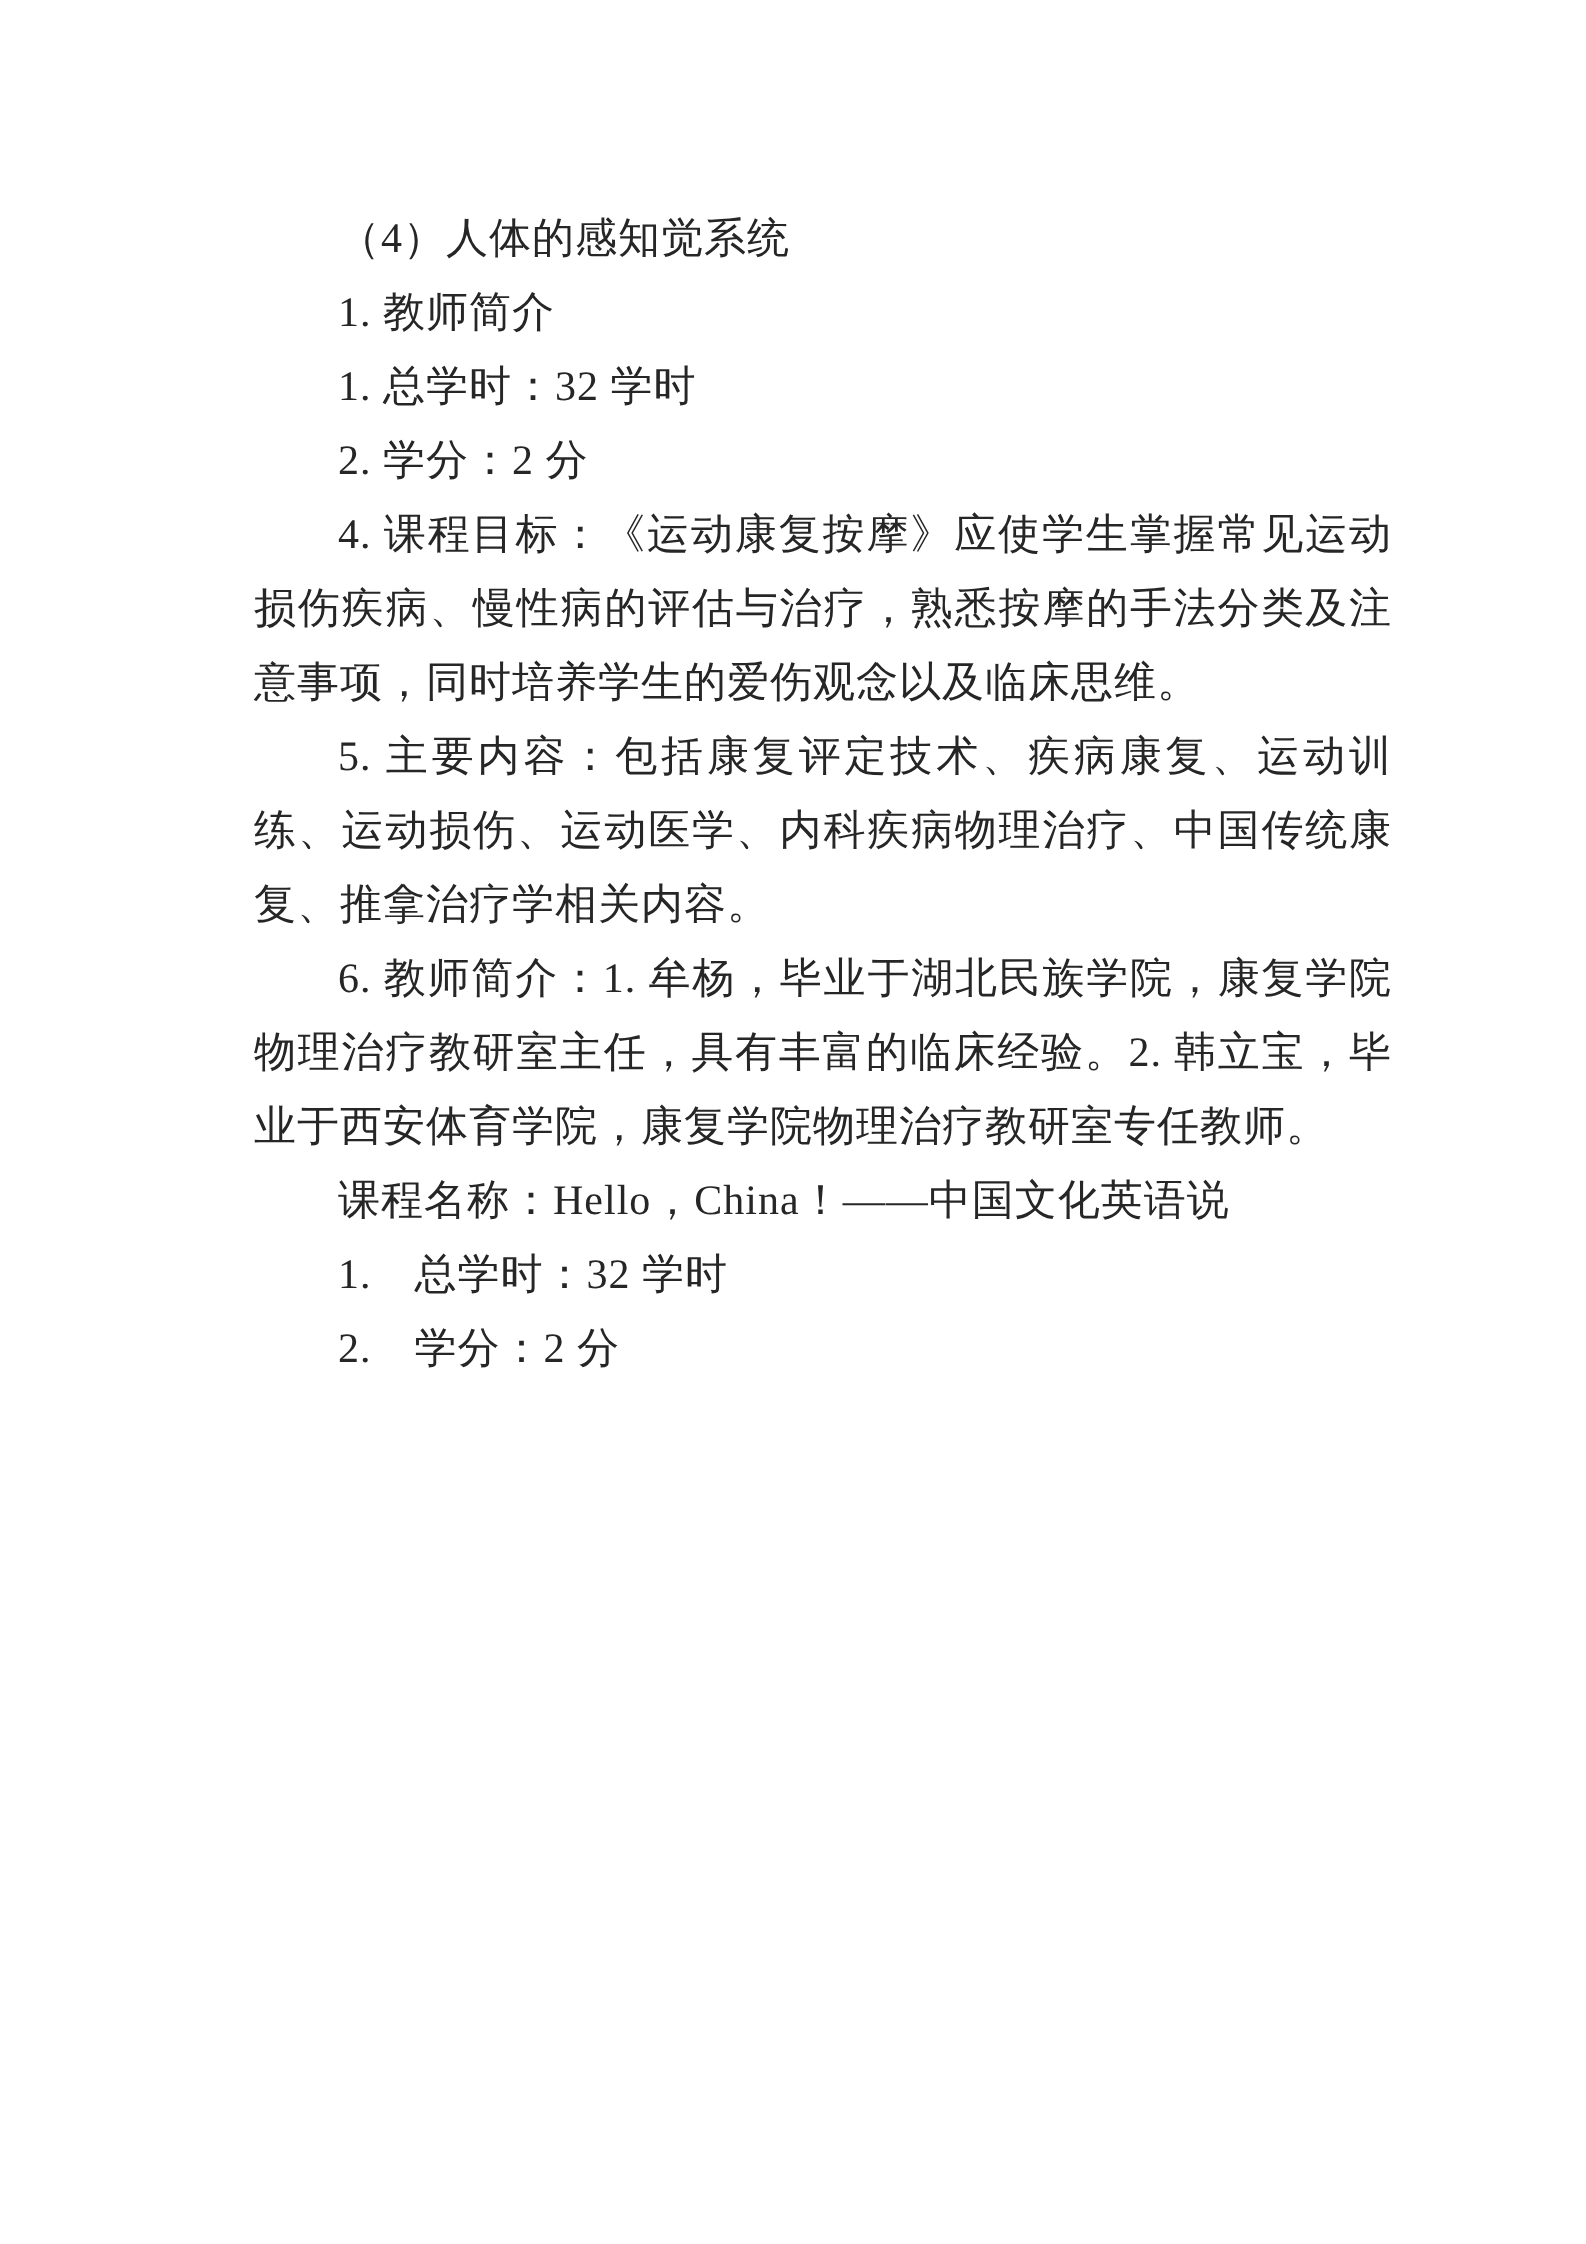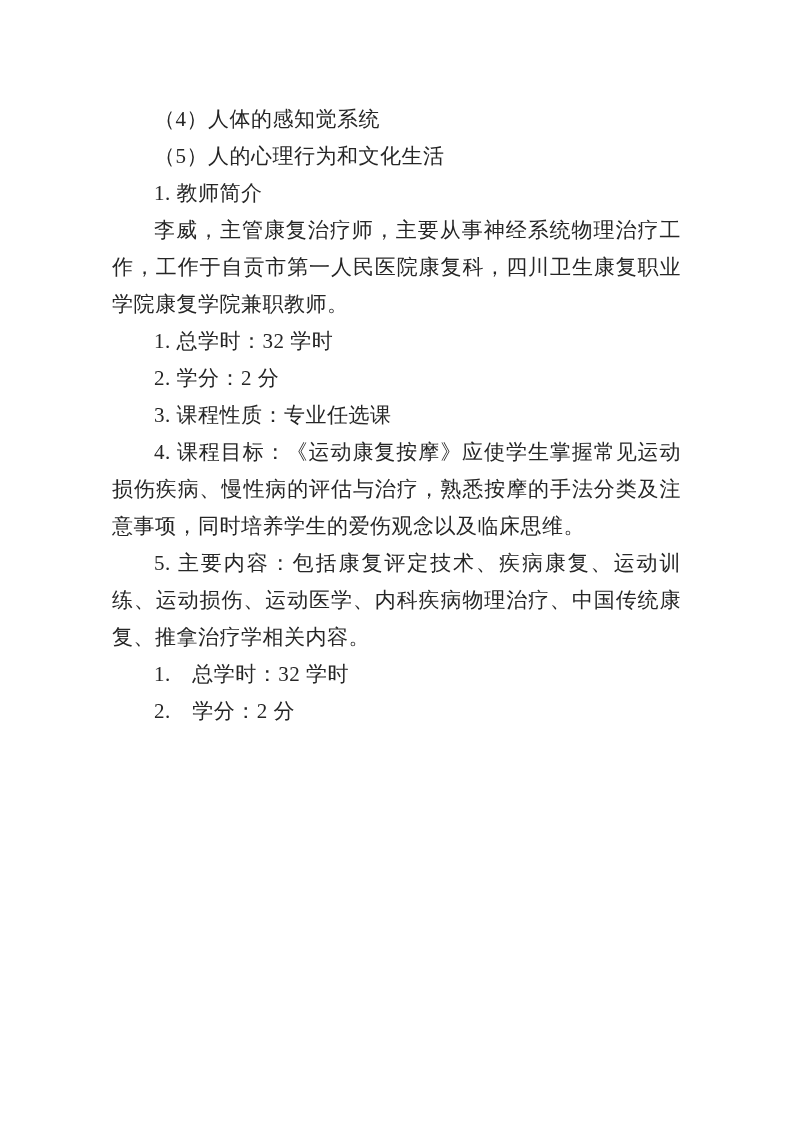--- a/index.html
+++ b/index.html
@@ -11,21 +11,21 @@
     position: relative;
     width: 793px;
     height: 1122px;
     background: #ffffff;
     overflow: hidden;
     font-family: "Liberation Serif", serif;
     color: #262626;
   }
   .content {
     position: absolute;
-    left: 112px;
+    left: 127px;
     top: 101px;
     width: 569px;
   }
   .content p {
     margin: 0;
     padding: 0;
     font-size: 21px;
     line-height: 37px;
     text-align: justify;
     text-indent: 2em;
@@ -39,37 +39,36 @@
   .mt72 { margin-top: 72px; }
 </style>
 </head>
 <body>
 
 <div class="page">
   <div class="content">
 
     <p>（4）人体的感知觉系统</p>
 
-    <p class="mt3">（5）人的心理行为和文化生活</p>
 
     <p>1. 教师简介</p>
 
-    <p class="lh33">李威，主管康复治疗师，主要从事神经系统物理治疗工作，工作于自贡市第一人民医院康复科，四川卫生康复职业学院康复学院兼职教师。</p>
 
 
     <p>1. 总学时：32 学时</p>
 
     <p>2. 学分：2 分</p>
 
-    <p>3. 课程性质：专业任选课</p>
 
     <p>4. 课程目标：《运动康复按摩》应使学生掌握常见运动损伤疾病、慢性病的评估与治疗，熟悉按摩的手法分类及注意事项，同时培养学生的爱伤观念以及临床思维。</p>
 
     <p>5. 主要内容：包括康复评定技术、疾病康复、运动训练、运动损伤、运动医学、内科疾病物理治疗、中国传统康复、推拿治疗学相关内容。</p>
 
+    <p class="mt30">6. 教师简介：1. 牟杨，毕业于湖北民族学院，康复学院物理治疗教研室主任，具有丰富的临床经验。2. 韩立宝，毕业于西安体育学院，康复学院物理治疗教研室专任教师。</p>
 
+    <p class="lh34 mt72">课程名称：Hello，China！——中国文化英语说</p>
 
     <p class="lh34">1.　总学时：32 学时</p>
 
     <p class="lh34">2.　学分：2 分</p>
 
   </div>
 </div>
 
 </body></html>

